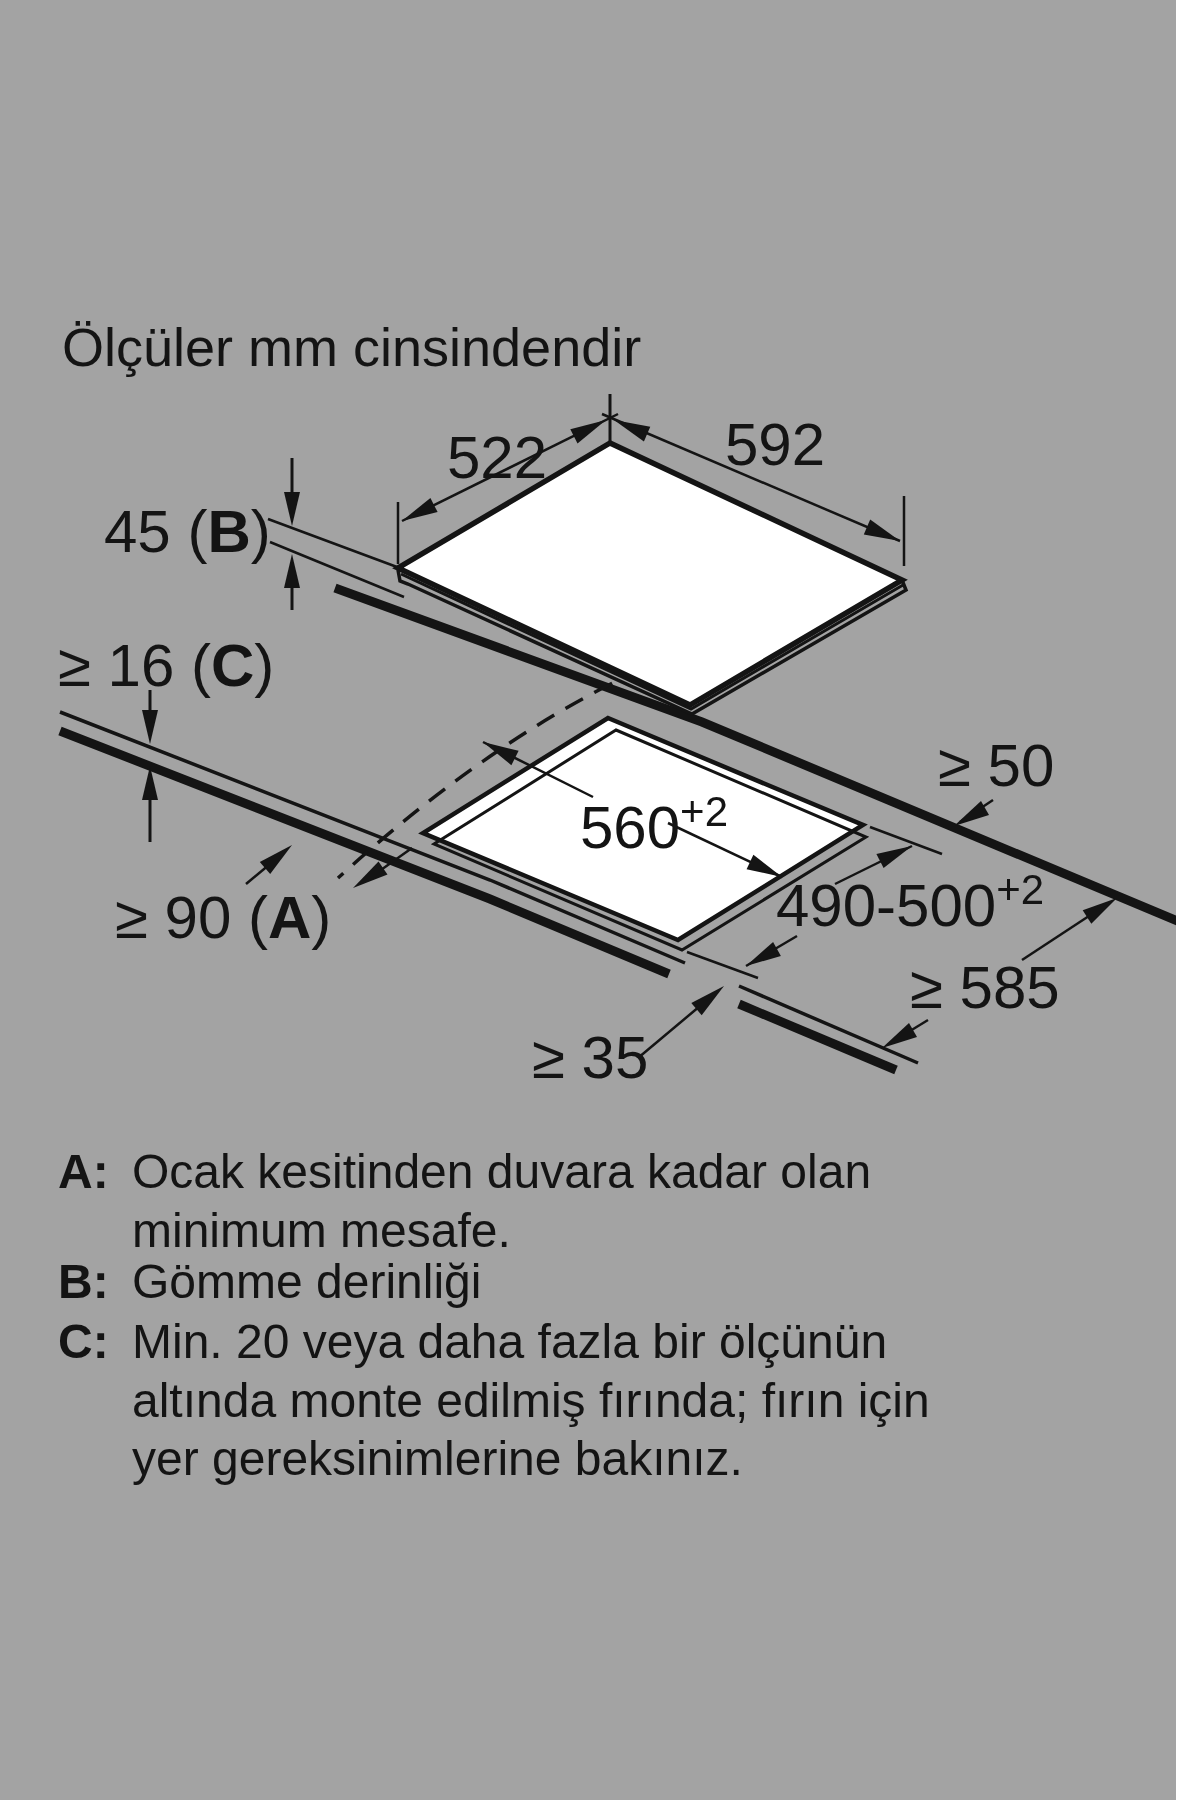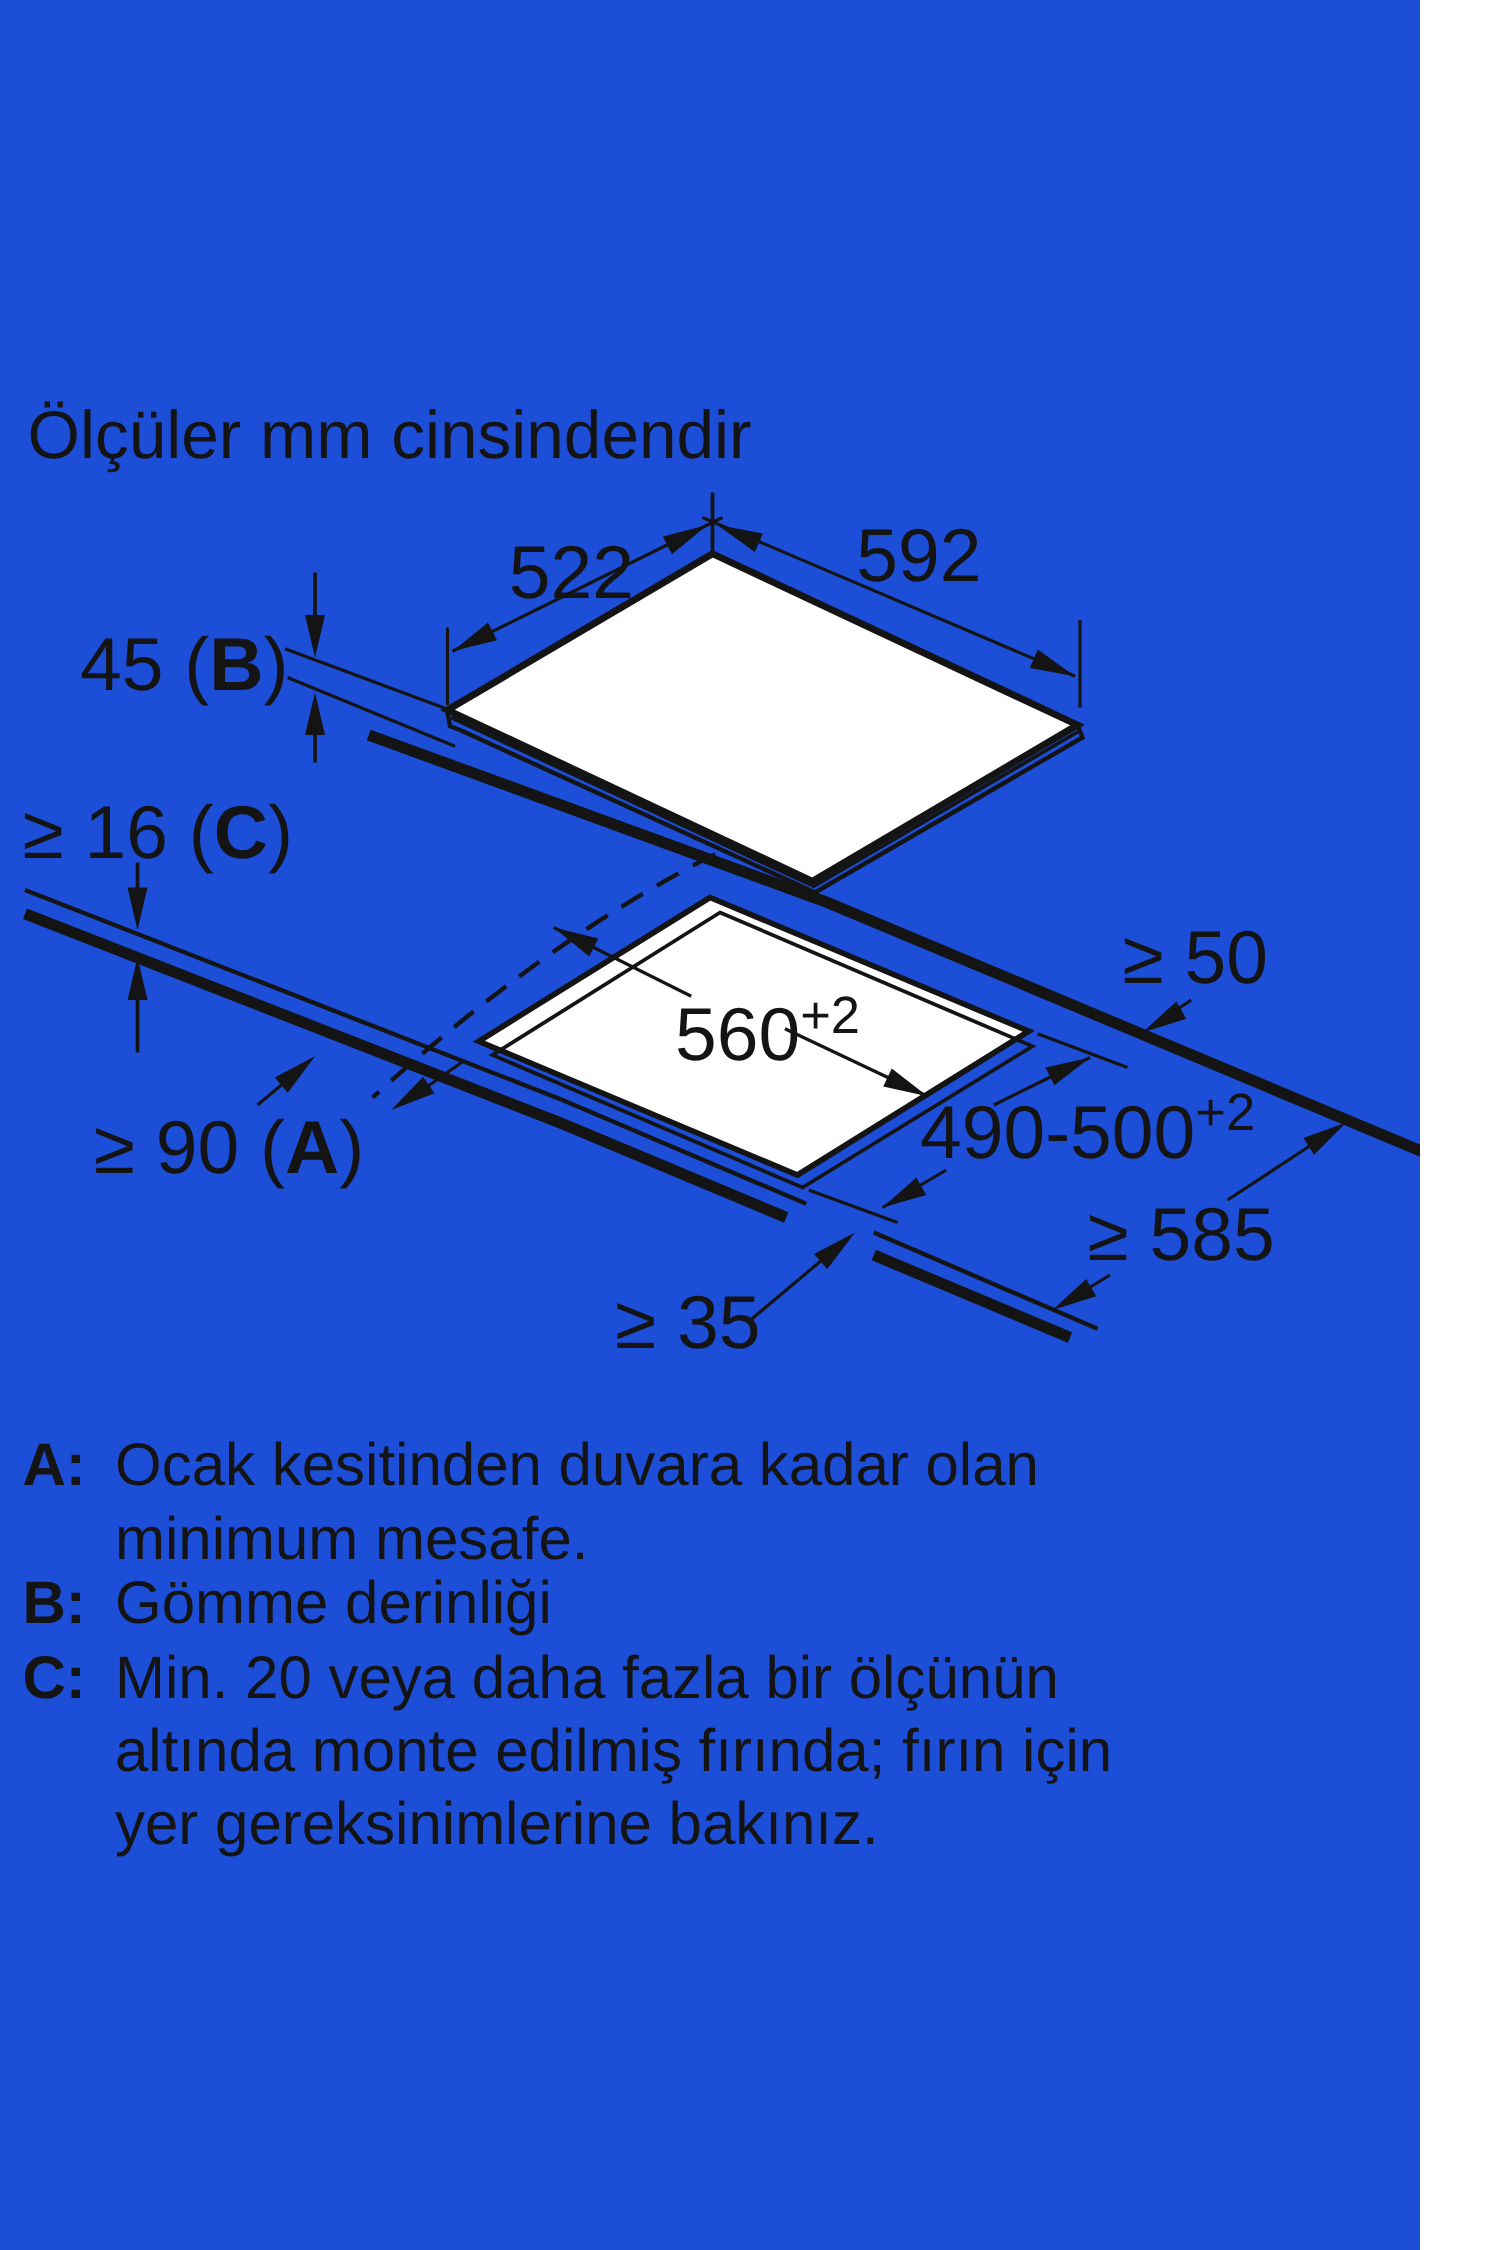--- a/index.html
+++ b/index.html
@@ -1,21 +1,22 @@
 <!DOCTYPE html>
 <html><head>
 <meta charset="utf-8">
 <style>
   html,body{margin:0;padding:0;background:#ffffff;}
   #stage{
     position:relative;
     width:1136px;height:1800px;
-    background:#1d4ed8;
+    background:#a3a3a3;
     font-family:"Liberation Sans", sans-serif;
     overflow:hidden;
+    padding-left:40px;
   }
   svg{display:block;}
   .ink-stroke{stroke:#141414;fill:none;}
   .ink-fill{fill:#141414;stroke:none;}
   .whitefill{fill:#ffffff;}
   text{fill:#141414;font-family:"Liberation Sans", sans-serif;}
   .t-title{font-size:54px;}
   .t-dim{font-size:60px;}
   .t-sup{font-size:42px;}
   .t-legend{font-size:48px;}

